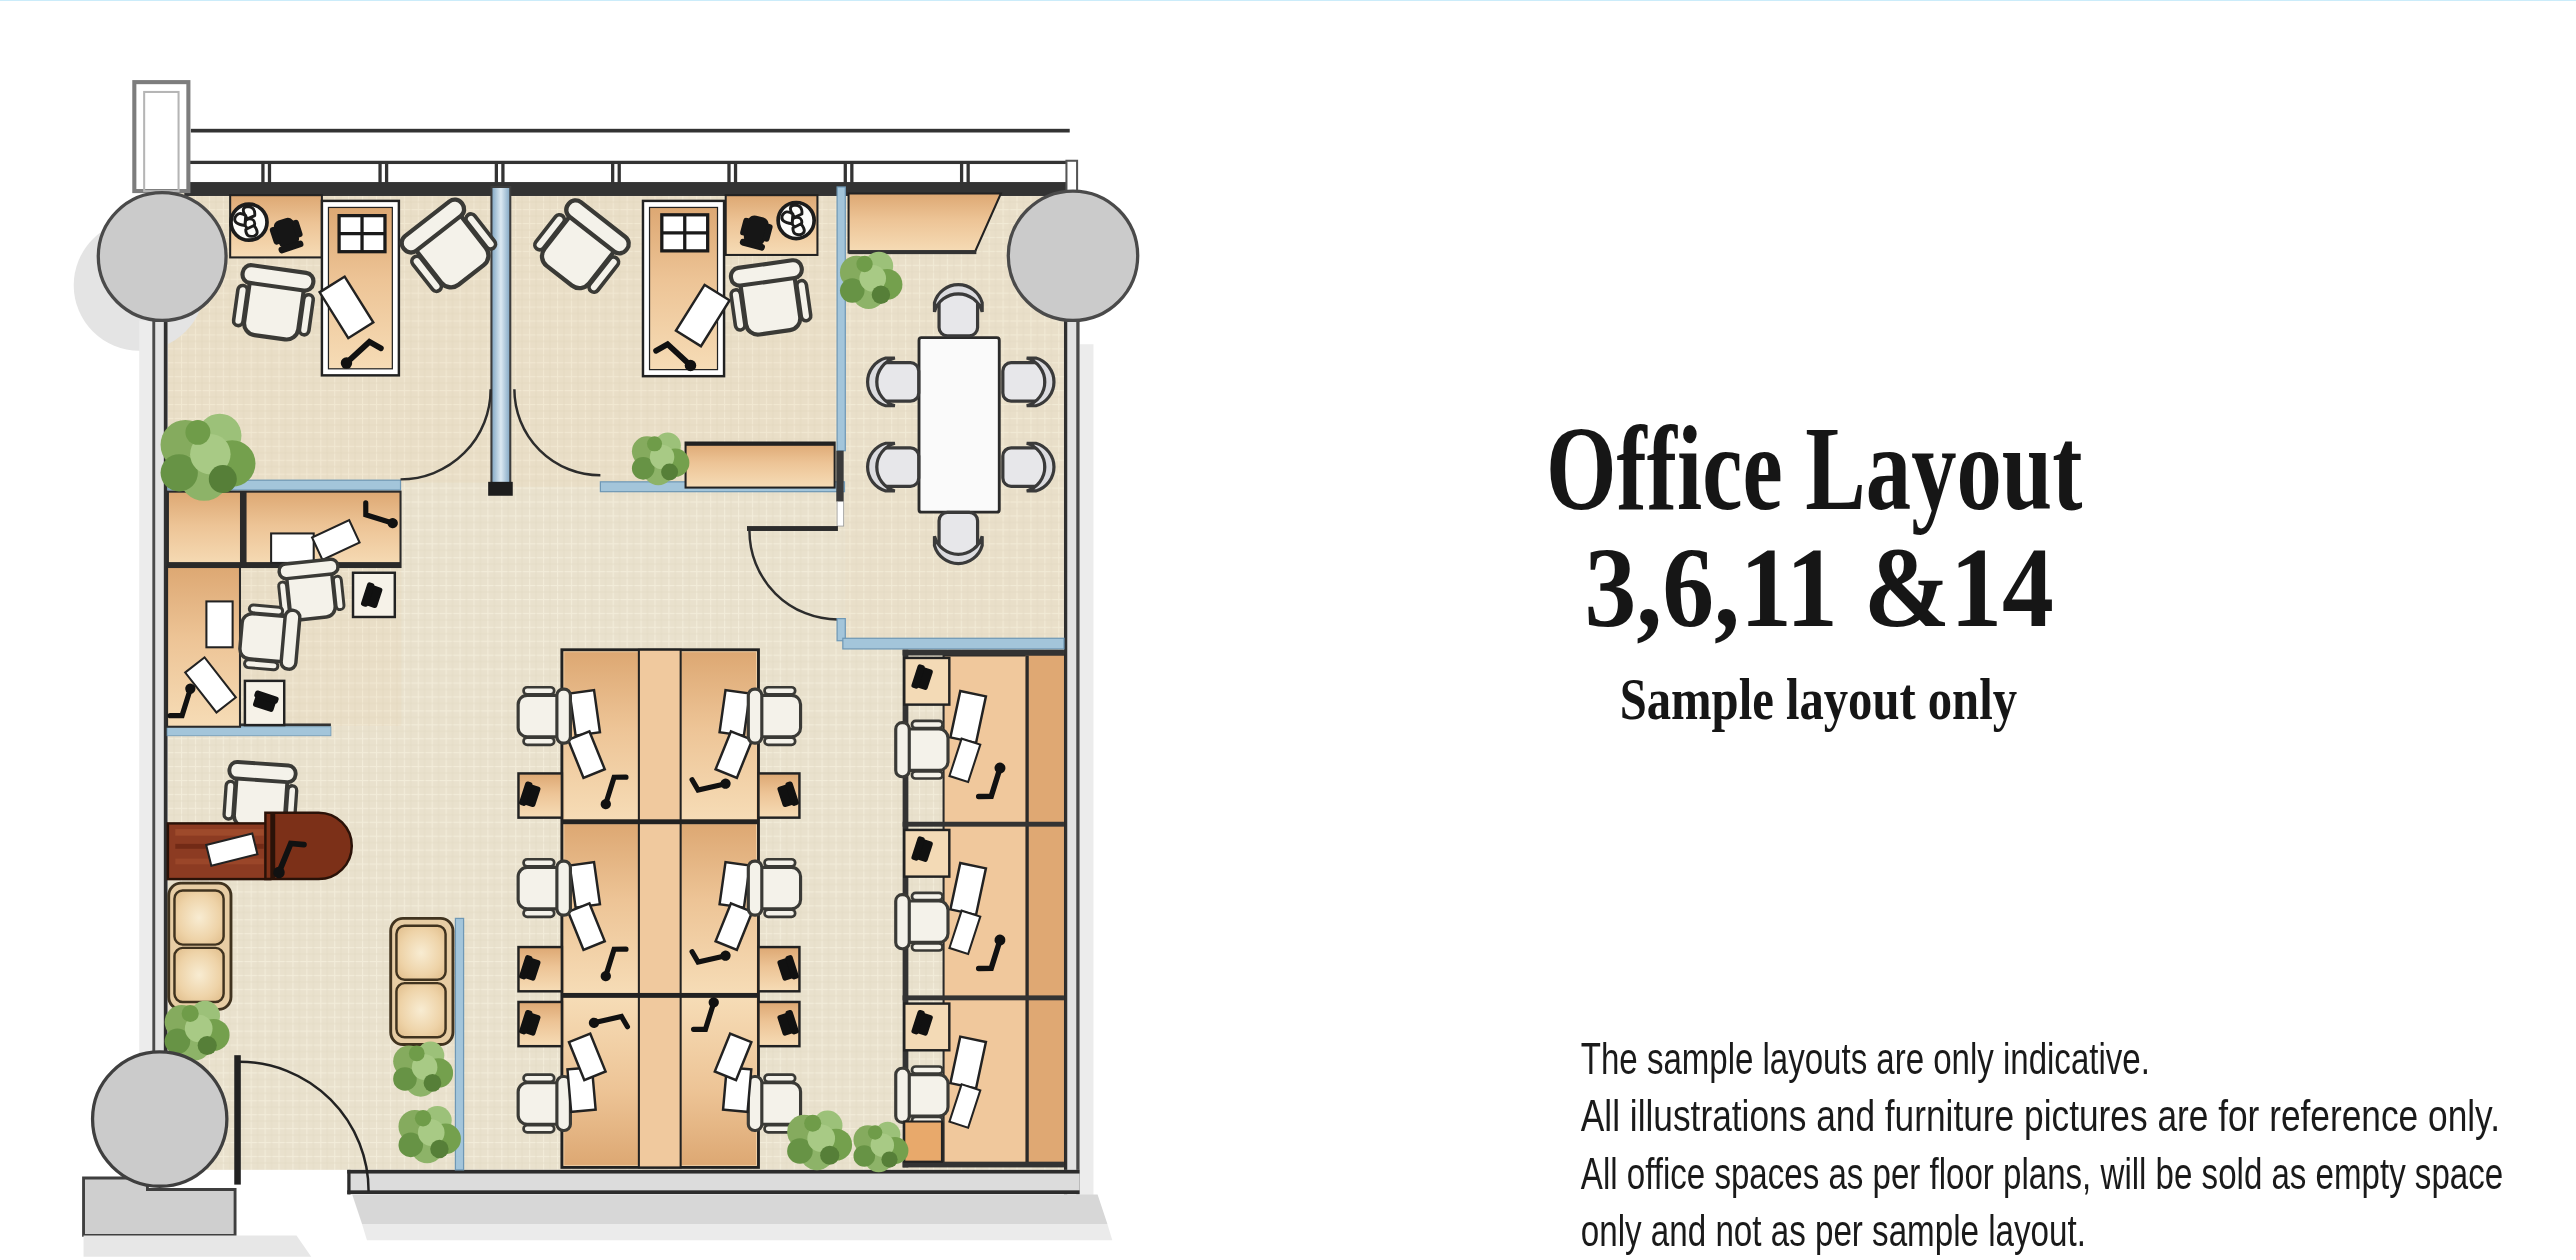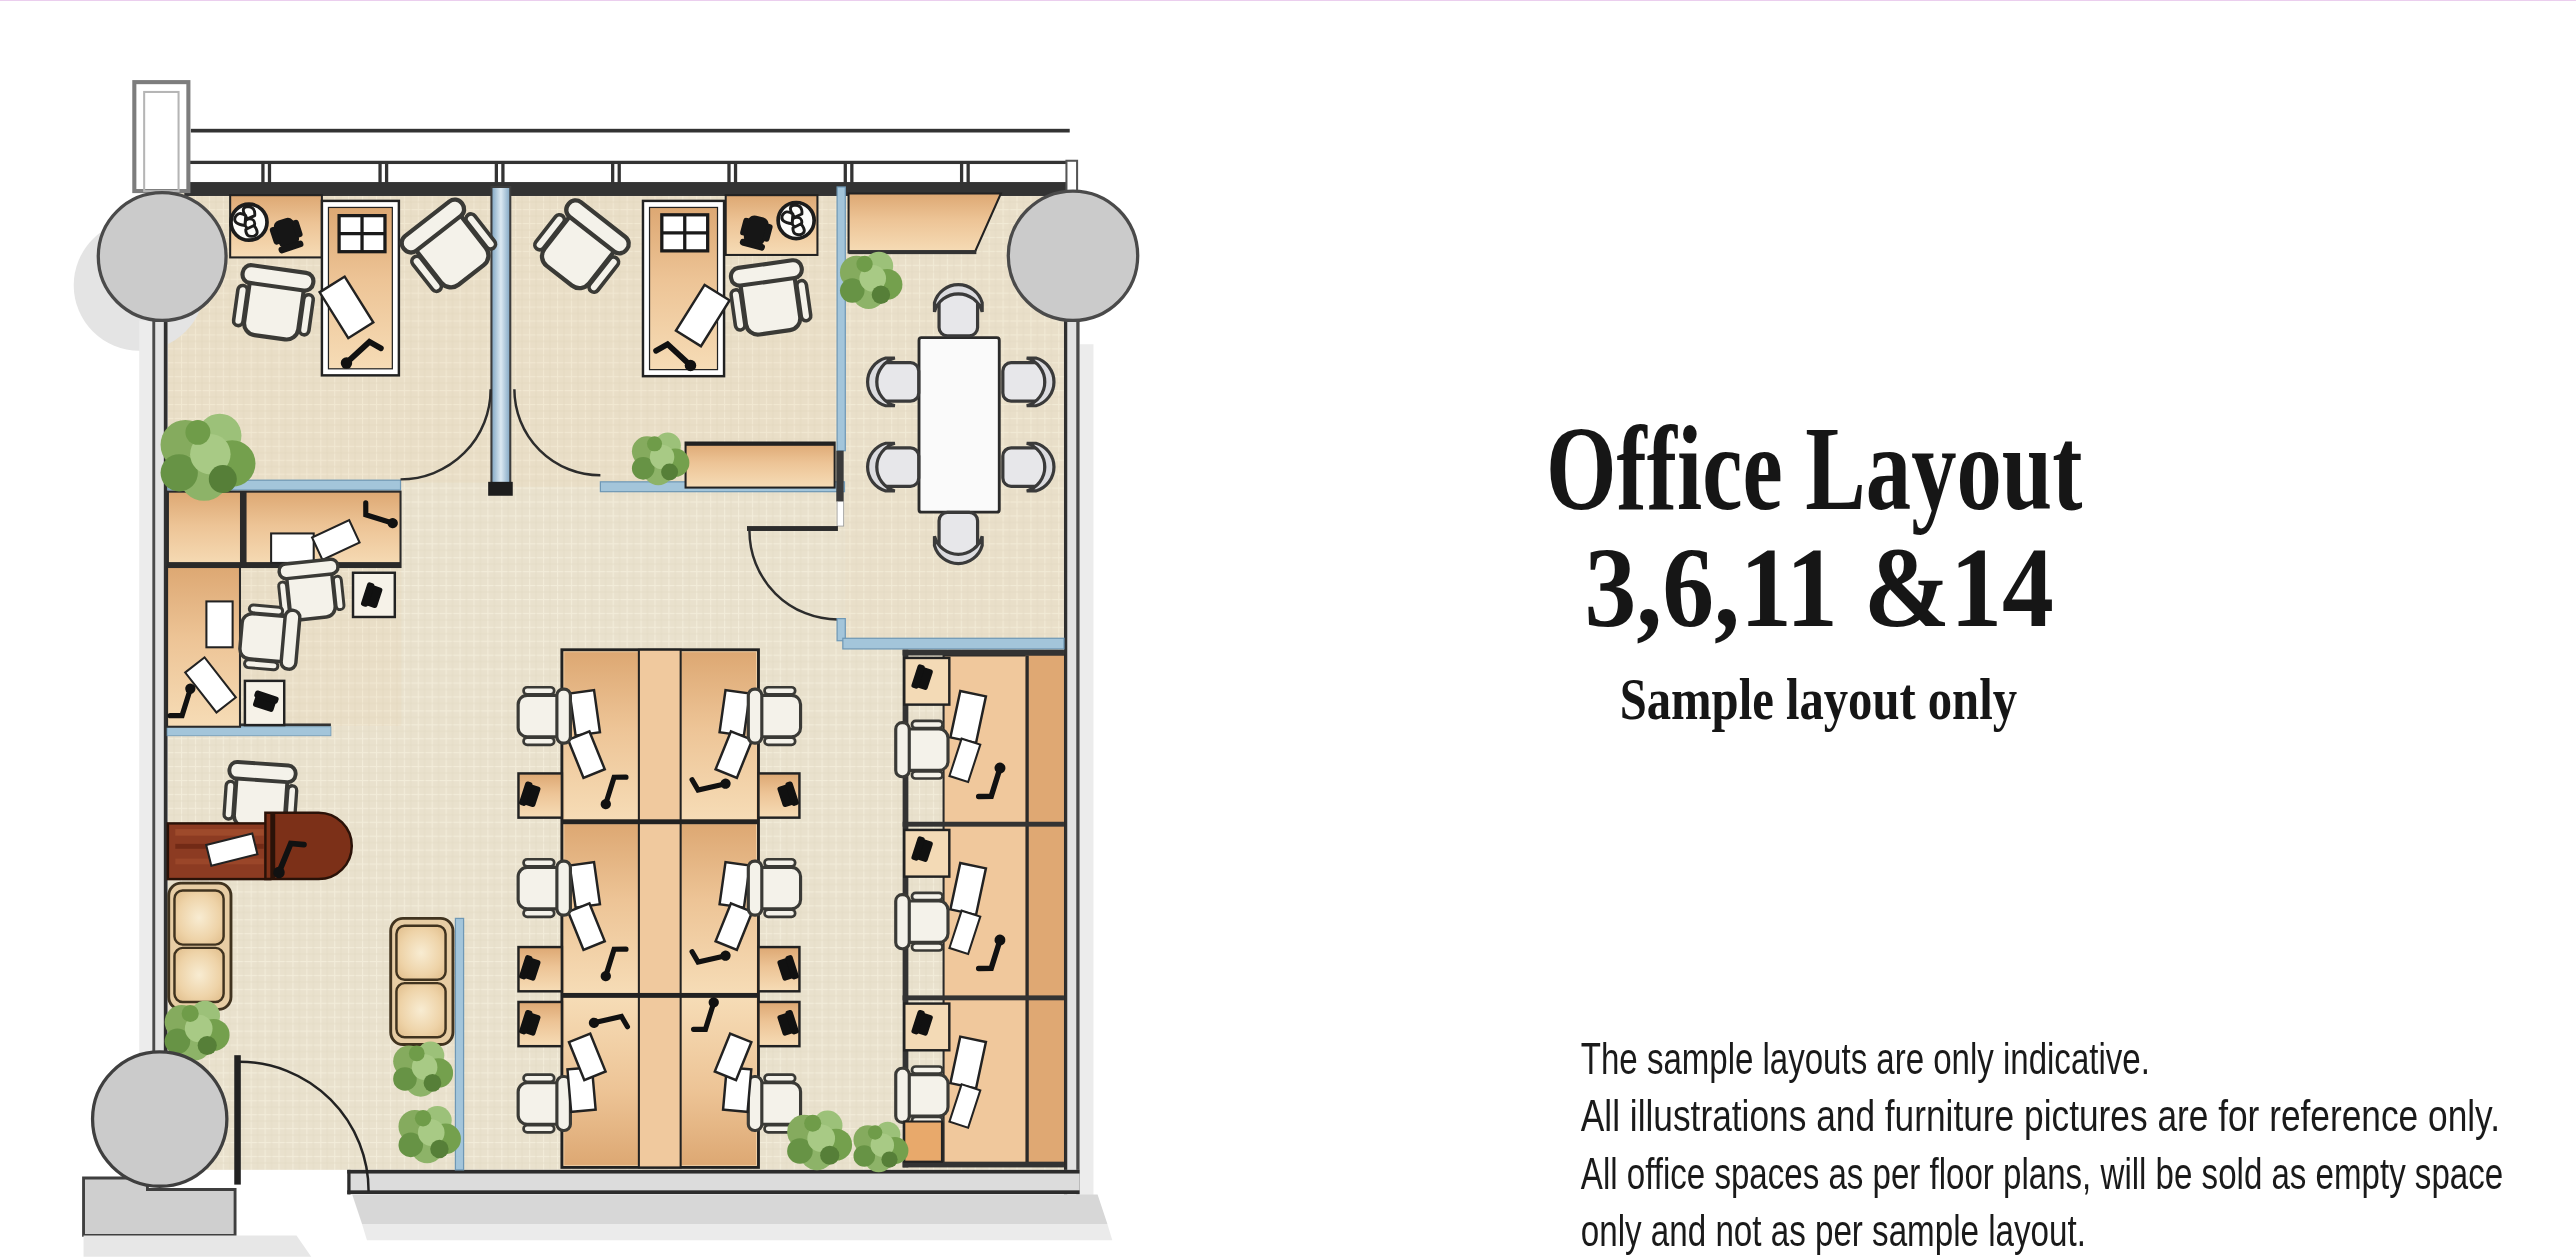--- a/index.html
+++ b/index.html
@@ -1,16 +1,16 @@
 <!DOCTYPE html>
 <html style="font-size:13px"><head>
 <meta charset="utf-8">
 <style>
 html,body{margin:0;padding:0;background:#fff;}
-#page{position:relative;width:2576px;height:1261px;background:#a21caf;overflow:hidden;font-family:"Liberation Sans",sans-serif;}
+#page{position:relative;width:2576px;height:1261px;background:#0ea5e9;overflow:hidden;font-family:"Liberation Sans",sans-serif;}
 svg{position:absolute;left:0;top:0;}
 </style>
 </head>
 <body>
 <div id="page">
 <svg width="2576" height="1261" viewBox="0 0 3145 1539">
 <defs>
 <linearGradient id="deskg" x1="0" y1="0" x2="0" y2="1">
 <stop offset="0" stop-color="#dda873"></stop>
           <stop offset="0.45" stop-color="#edc496"></stop>

